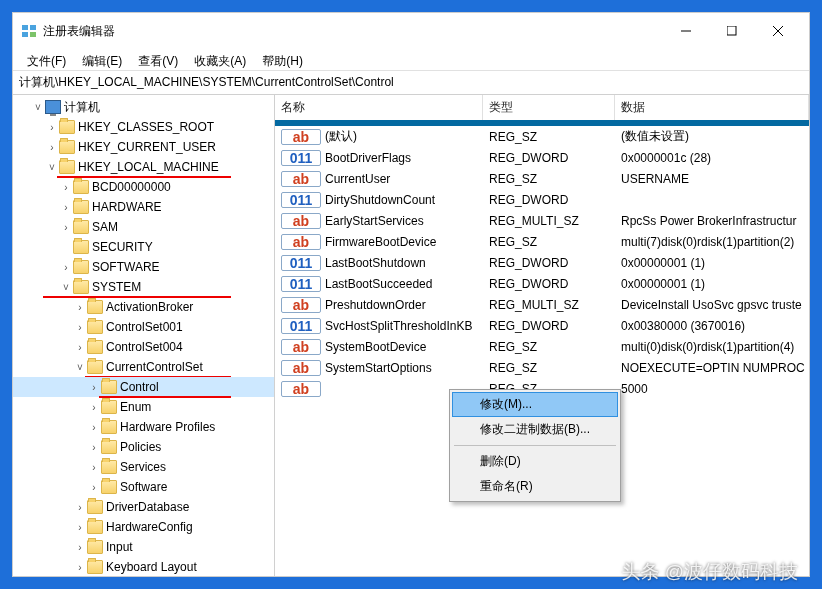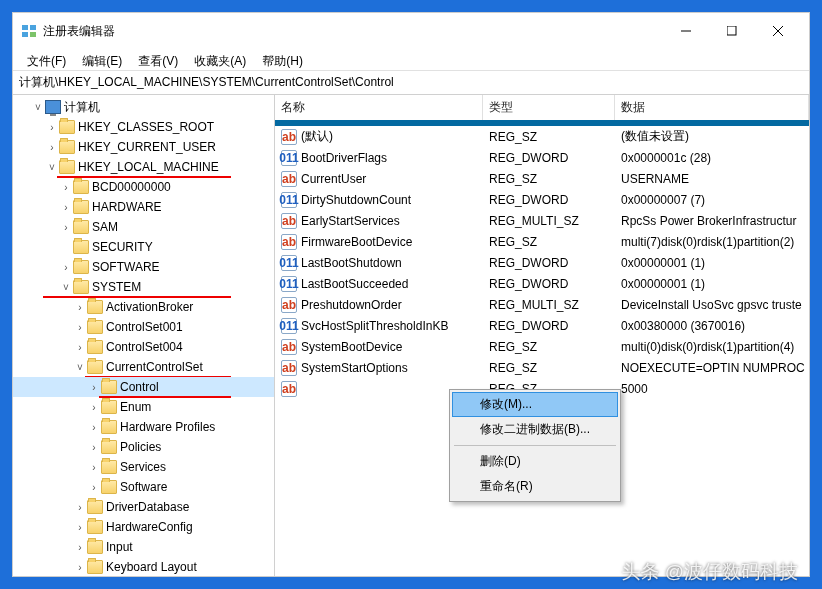--- a/index.html
+++ b/index.html
@@ -26,21 +26,21 @@
 .tree-node .pc-icon { width:16px; height:14px; background:#4a90d9; border:1px solid #2c5a8a; display:inline-block; margin-right:3px; position:relative;}
 .tree-node .pc-icon::after { content:''; position:absolute; bottom:-3px; left:4px; width:6px; height:2px; background:#888;}
 .tree-node.selected { background: #cde8ff; }
 .list { flex: 1; overflow: auto; position:relative;}
 .list-header { display: flex; background: #fff; border-bottom: 6px solid #0369a1; position:sticky; top:0;}
 .list-header .col { padding: 4px 6px; border-right: 1px solid #e0e0e0; color:#222;}
 .col-name { width: 208px; } .col-type { width: 132px; } .col-data { flex: 1; }
 .list-row { display: flex; height: 21px; align-items: center; }
 .list-row .cell { padding: 0 6px; white-space: nowrap; overflow: hidden; }
 .list-row .cell.col-name { display: flex; align-items: center; position:relative;}
-.val-icon { width: 16px; height: 16px; display:inline-flex; align-items:center; justify-content:center; margin-right:4px; border:1px solid #8aa8c8; background:#fff; border-radius:2px; font-size:12px; font-weight:bold;}
+.val-icon { width: 40px; height: 16px; display:inline-flex; align-items:center; justify-content:center; margin-right:4px; border:1px solid #8aa8c8; background:#fff; border-radius:2px; font-size:14px; font-weight:bold;}
 .val-icon.str { color:#d04020;}
 .val-icon.bin { color:#2060c0;}
 .list-row.selected .cell.col-name .row-text { background:#0078d7; color:#fff; padding:0 2px;}
 .context-menu { position: absolute; background: #f0f0f0; border: 1px solid #a0a0a0; box-shadow: 3px 3px 4px rgba(0,0,0,0.25); padding: 2px; z-index: 10; }
 .context-menu .cm-item { padding: 4px 28px 4px 28px; white-space: nowrap; }
 .context-menu .cm-item.hl { background: #90c8f6; border:1px solid #3090e0; padding:3px 27px 3px 27px;}
 .context-menu .cm-sep { height:1px; background:#c0c0c0; margin:3px 2px;}
 .watermark { position: fixed; right: 24px; bottom: 4px; color: rgba(255,255,255,0.85); font-size: 19px; text-shadow: 0 0 3px rgba(0,0,0,0.7);}
 .ind { display:inline-block; }
 .ind1{width:18px}.ind2{width:32px}.ind3{width:46px}.ind4{width:60px}.ind5{width:74px}
@@ -274,21 +274,20 @@
             </div>
             <div class="cell col-type">REG_SZ</div>
             <div class="cell col-data">USERNAME</div>
           </div>
           <div class="list-row">
             <div class="cell col-name">
               <span class="val-icon bin">011</span>
               <span class="row-text">DirtyShutdownCount</span>
             </div>
             <div class="cell col-type">REG_DWORD</div>
-            <div class="cell col-data">0x00000007 (7)</div>
           </div>
           <div class="list-row">
             <div class="cell col-name">
               <span class="val-icon str">ab</span>
               <span class="row-text">EarlyStartServices</span>
             </div>
             <div class="cell col-type">REG_MULTI_SZ</div>
             <div class="cell col-data">RpcSs Power BrokerInfrastructur</div>
           </div>
           <div class="list-row">

